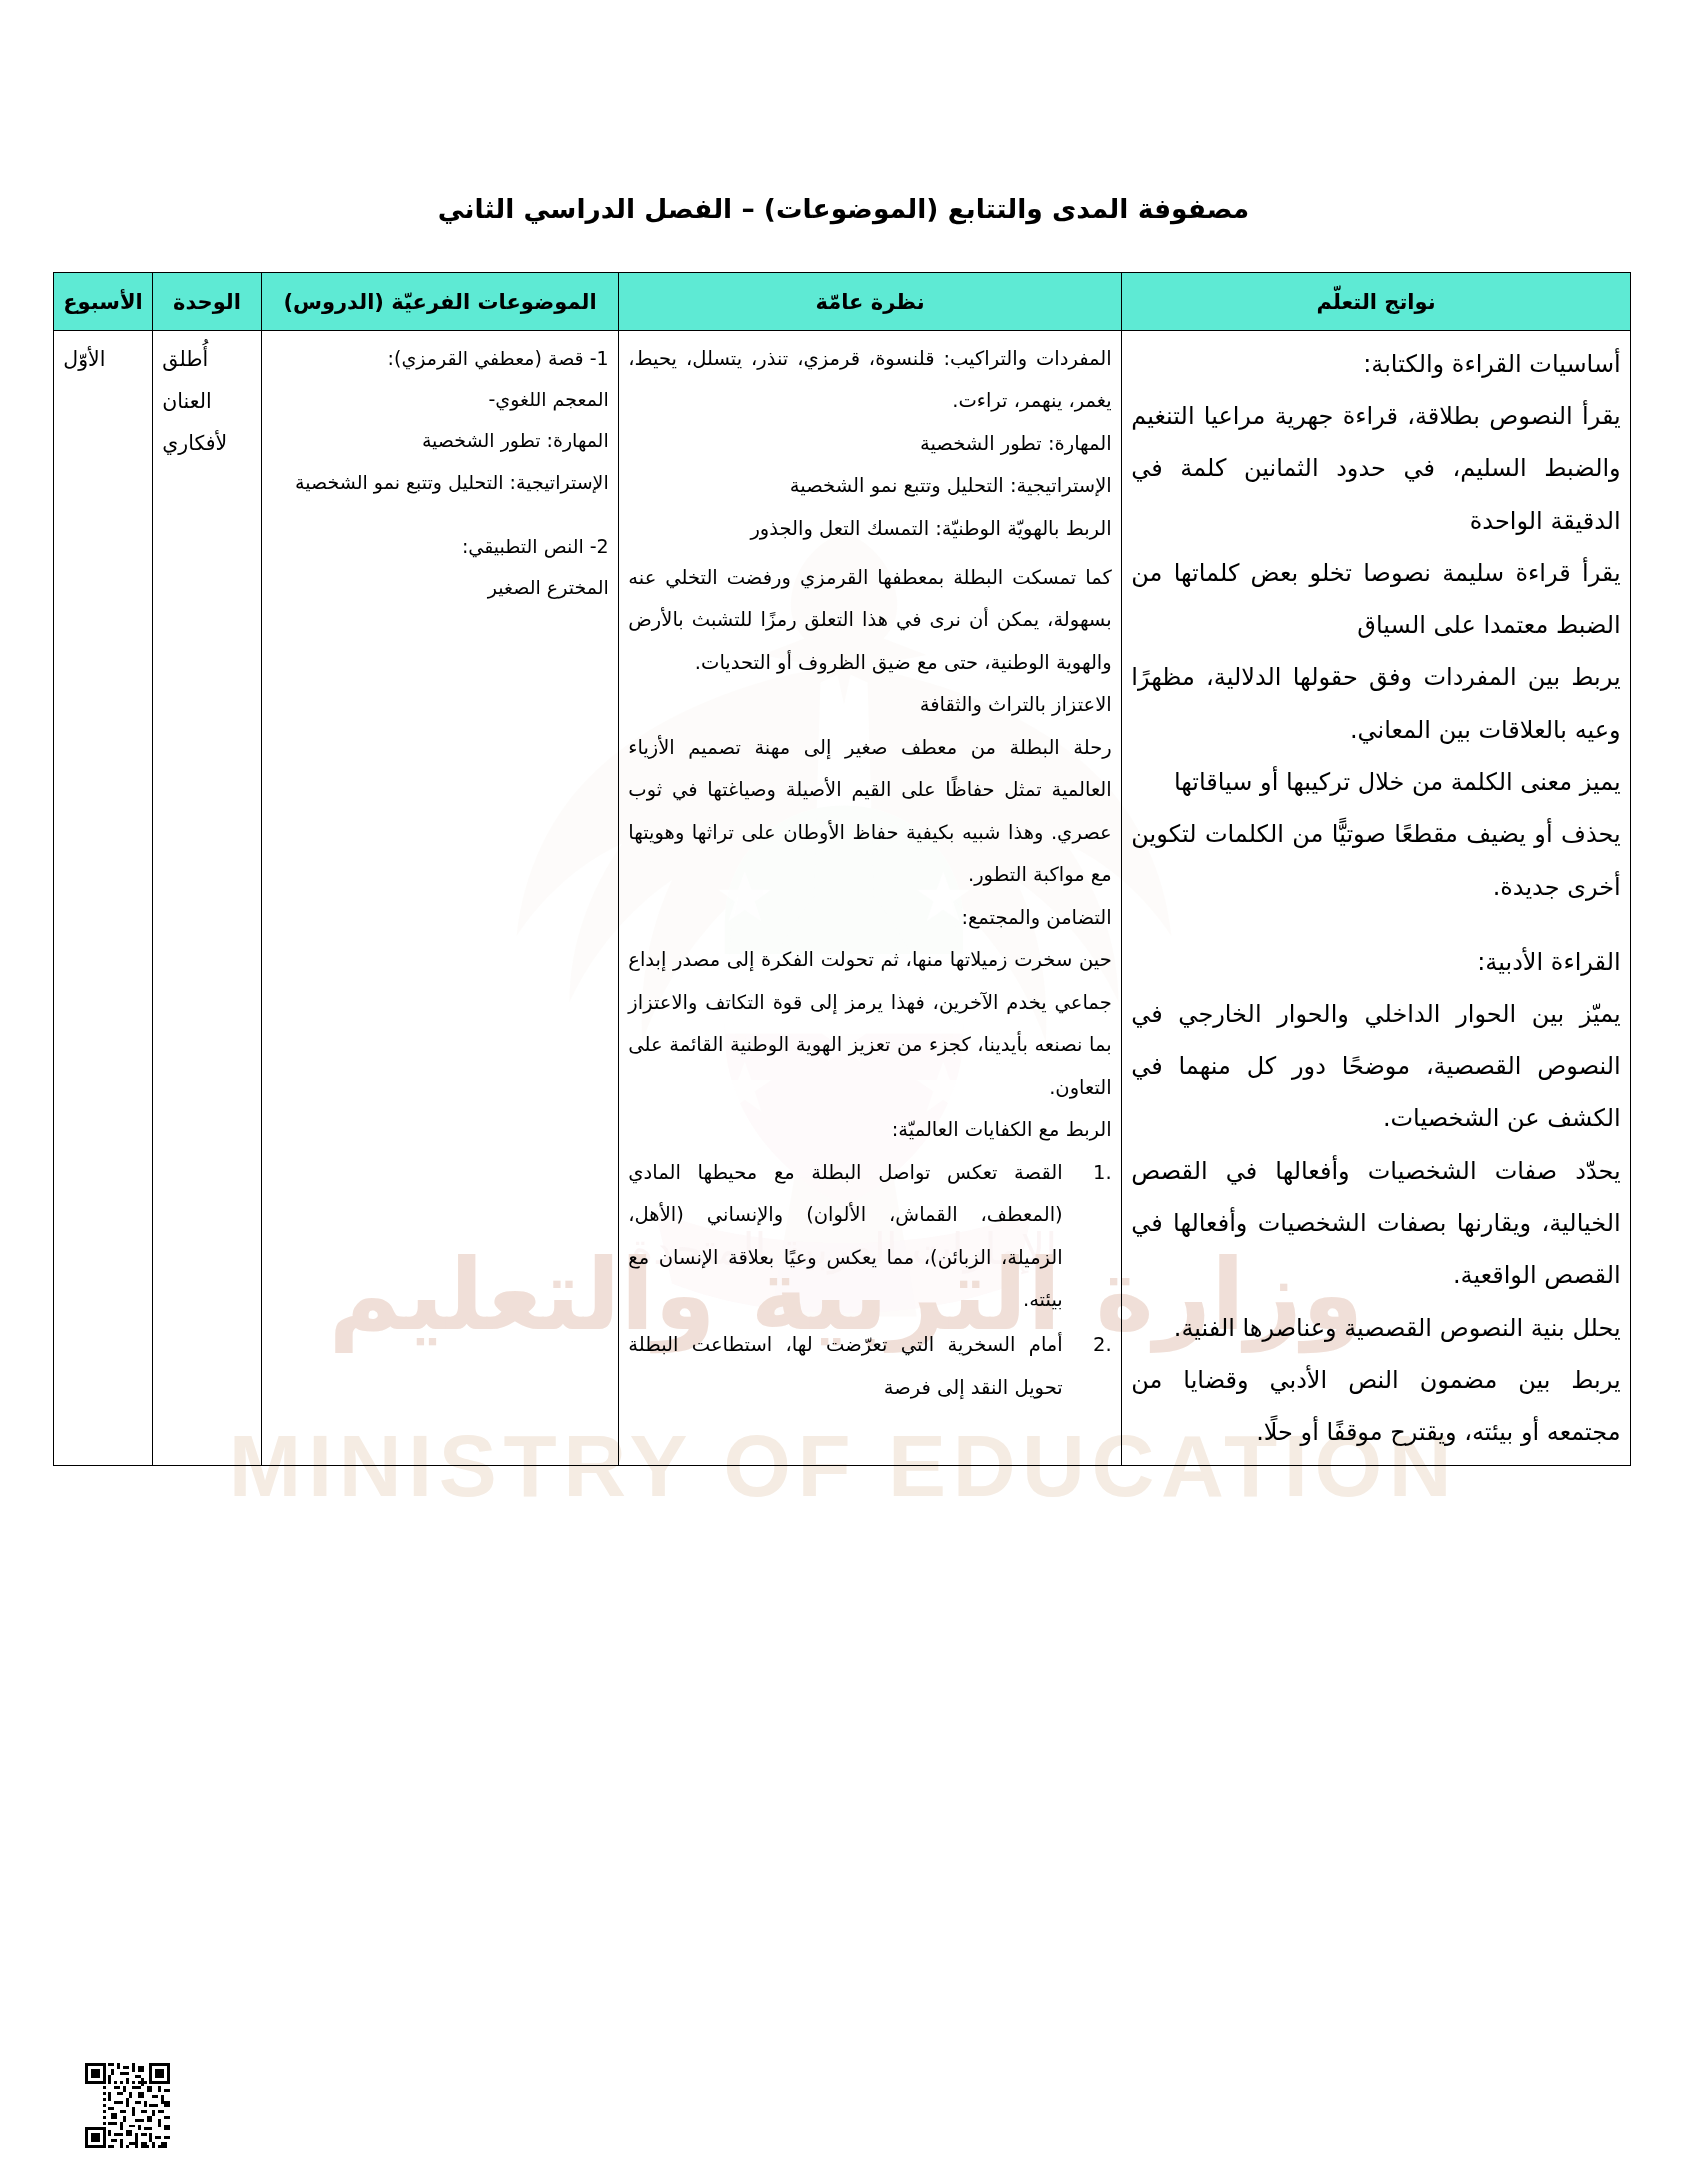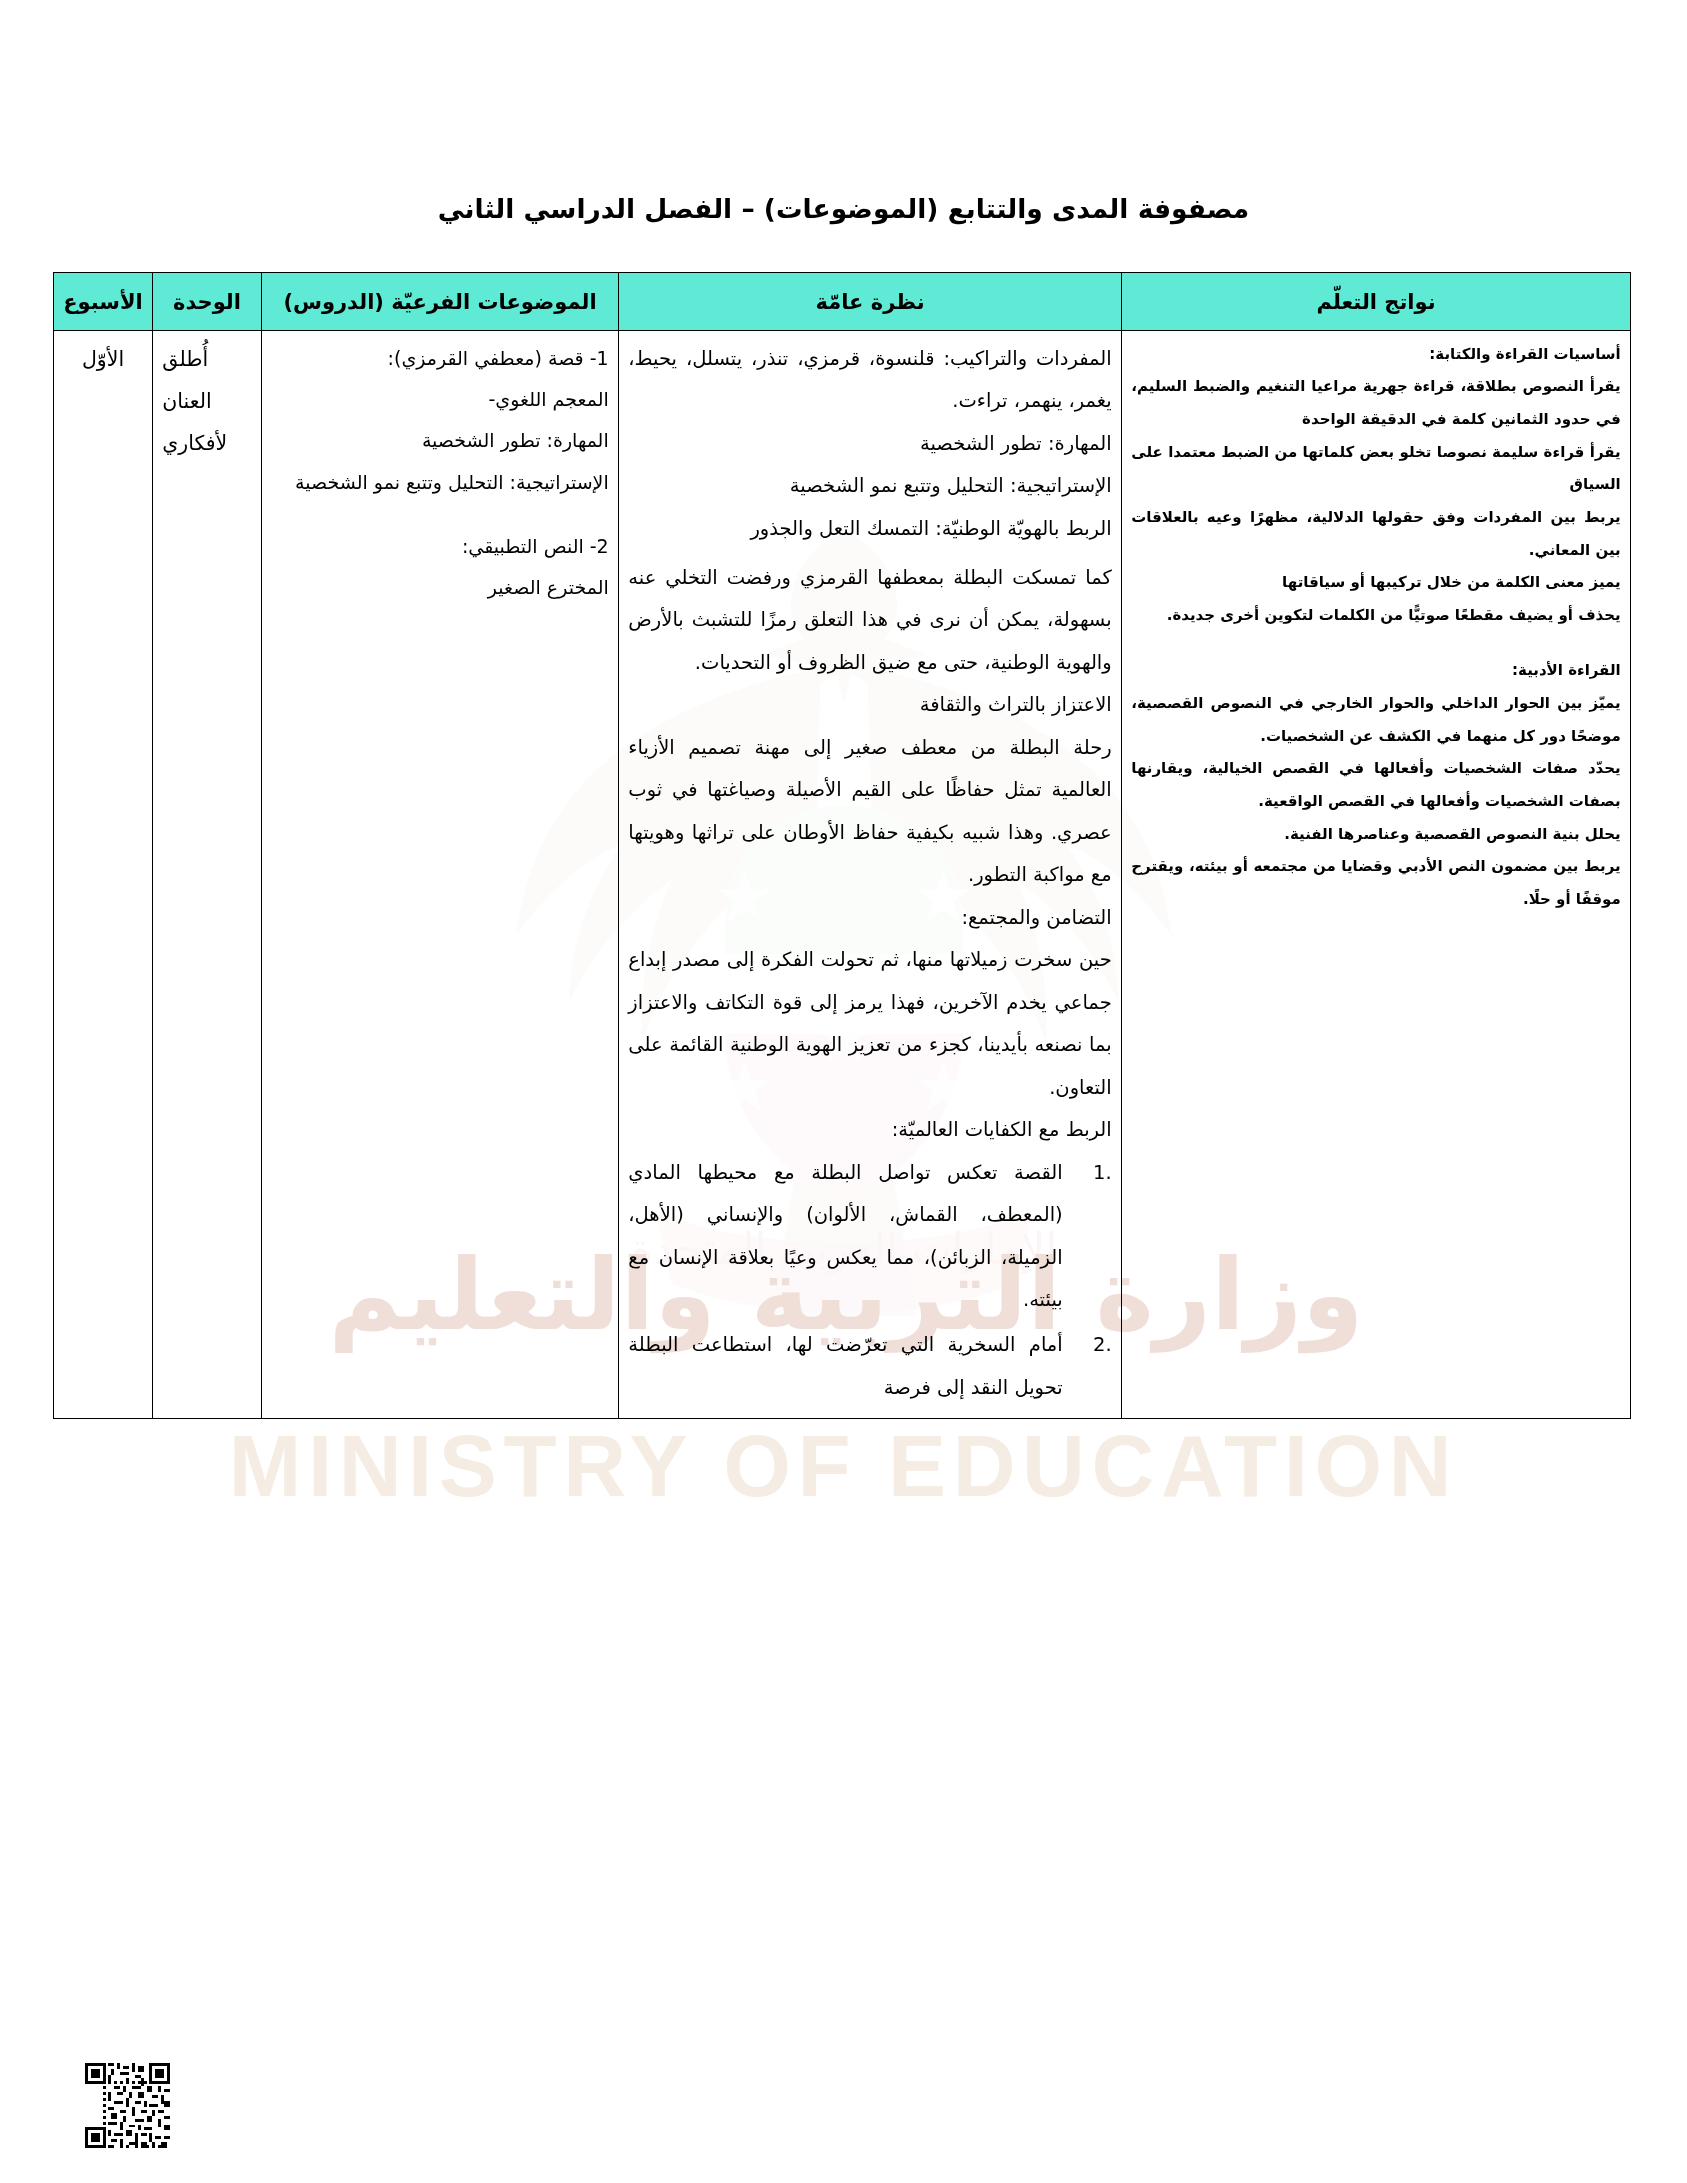--- a/index.html
+++ b/index.html
@@ -111,33 +111,33 @@
   .col-over   { width: 503px; }
   .col-out    { width: 509px; }
 
   td.cell-week,
   td.cell-unit {
     text-align: center;
     font-size: 20.5px;
     line-height: 2.05;
     padding-top: 14.6px;
   }
-  td.cell-week { text-align: center; padding-right: 12px; }
+  td.cell-week { text-align: left; padding-right: 12px; }
   td.cell-unit { text-align: left; padding-right: 12px; margin-left: 16px; }
 
   td.cell-body {
     font-size: 19px;
     line-height: 2.18;
     text-align: justify;
     text-align-last: right;
     padding-top: 13.2px;
     padding-bottom: 13.2px;
   }
   td.cell-overview { font-size: 19.5px; }
-  td.cell-outcomes { font-size: 15px; font-weight: bold; }
+  td.cell-outcomes { font-size: 24px; }
 
   .para { margin: 0 0 0 0; }
   .para.gap { margin-top: 22.5px; }
   .para.gap-sm { margin-top: 6.6px; }
   .numlist {
     margin: 0;
     padding: 0 49px 0 0;
     list-style: none;
     counter-reset: nli;
   }

